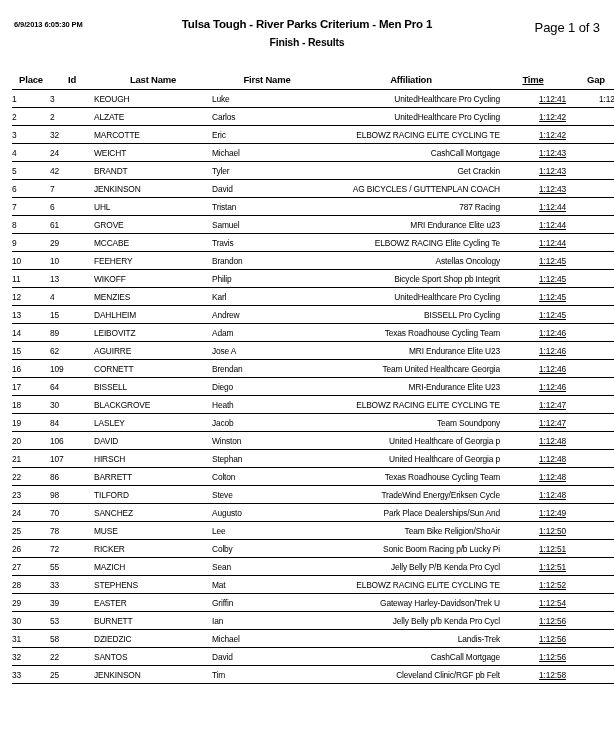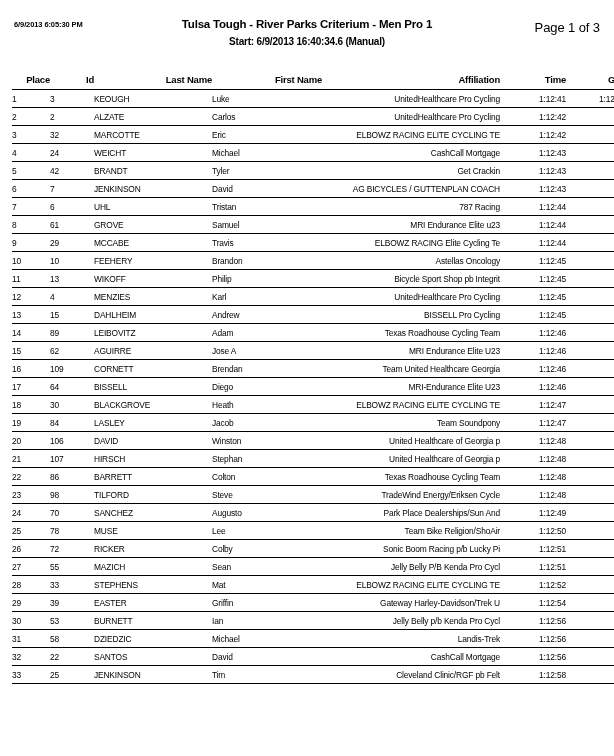--- a/index.html
+++ b/index.html
@@ -75,21 +75,21 @@
 
   
   table.results {
     width: 100%;
     border-collapse: collapse;
     table-layout: fixed;
   }
   table.results th {
     font-size: 9.5px;
     font-weight: bold;
-    text-align: right;
+    text-align: center;
     padding: 0 0 4px 0;
     letter-spacing: -0.2px;
     vertical-align: bottom;
     white-space: nowrap;
   }
   thead tr {
     border-bottom: 1.6px solid #000000;
   }
   table.results td {
     font-size: 8.4px;
@@ -100,21 +100,21 @@
     vertical-align: bottom;
     border-bottom: 0.7px solid #000000;
   }
 
   
   .col-place { width: 38px; }
   .col-id    { width: 44px; }
   .col-last  { width: 118px; }
   .col-first { width: 110px; }
   .col-aff   { width: 178px; text-align: right; }
-  .col-time  { width: 66px; }
+  .col-time  { width: 66px; text-decoration: underline; }
   .col-gap   { width: 60px; }
 
   th.col-time, td.col-time,
   th.col-gap,  td.col-gap {
     text-align: right;
   }
   th.col-time { padding-right: 22px; }
   td.col-time { padding-right: 22px; }
   th.col-gap  { padding-right: 2px; }
   td.col-gap  { padding-right: 2px; }
@@ -134,21 +134,21 @@
 
 <div class="page">
 
   <div class="header-band">
     <div class="doc-timestamp">6/9/2013 6:05:30 PM</div>
 
     <div class="page-indicator">Page 1 of 3</div>
 
     <div class="title-stack">
       <div class="doc-title">Tulsa Tough - River Parks Criterium - Men Pro 1</div>
-      <div class="doc-startline">Start: 6/9/2013 16:40:34.6 (Manual)</div>
+      <div class="doc-subtitle">Finish - Results</div>
     </div>
   </div>
 
   <table class="results">
     <thead>
       <tr>
         <th class="col-place">Place</th>
         <th class="col-id">Id</th>
         <th class="col-last">Last Name</th>
         <th class="col-first">First Name</th>

